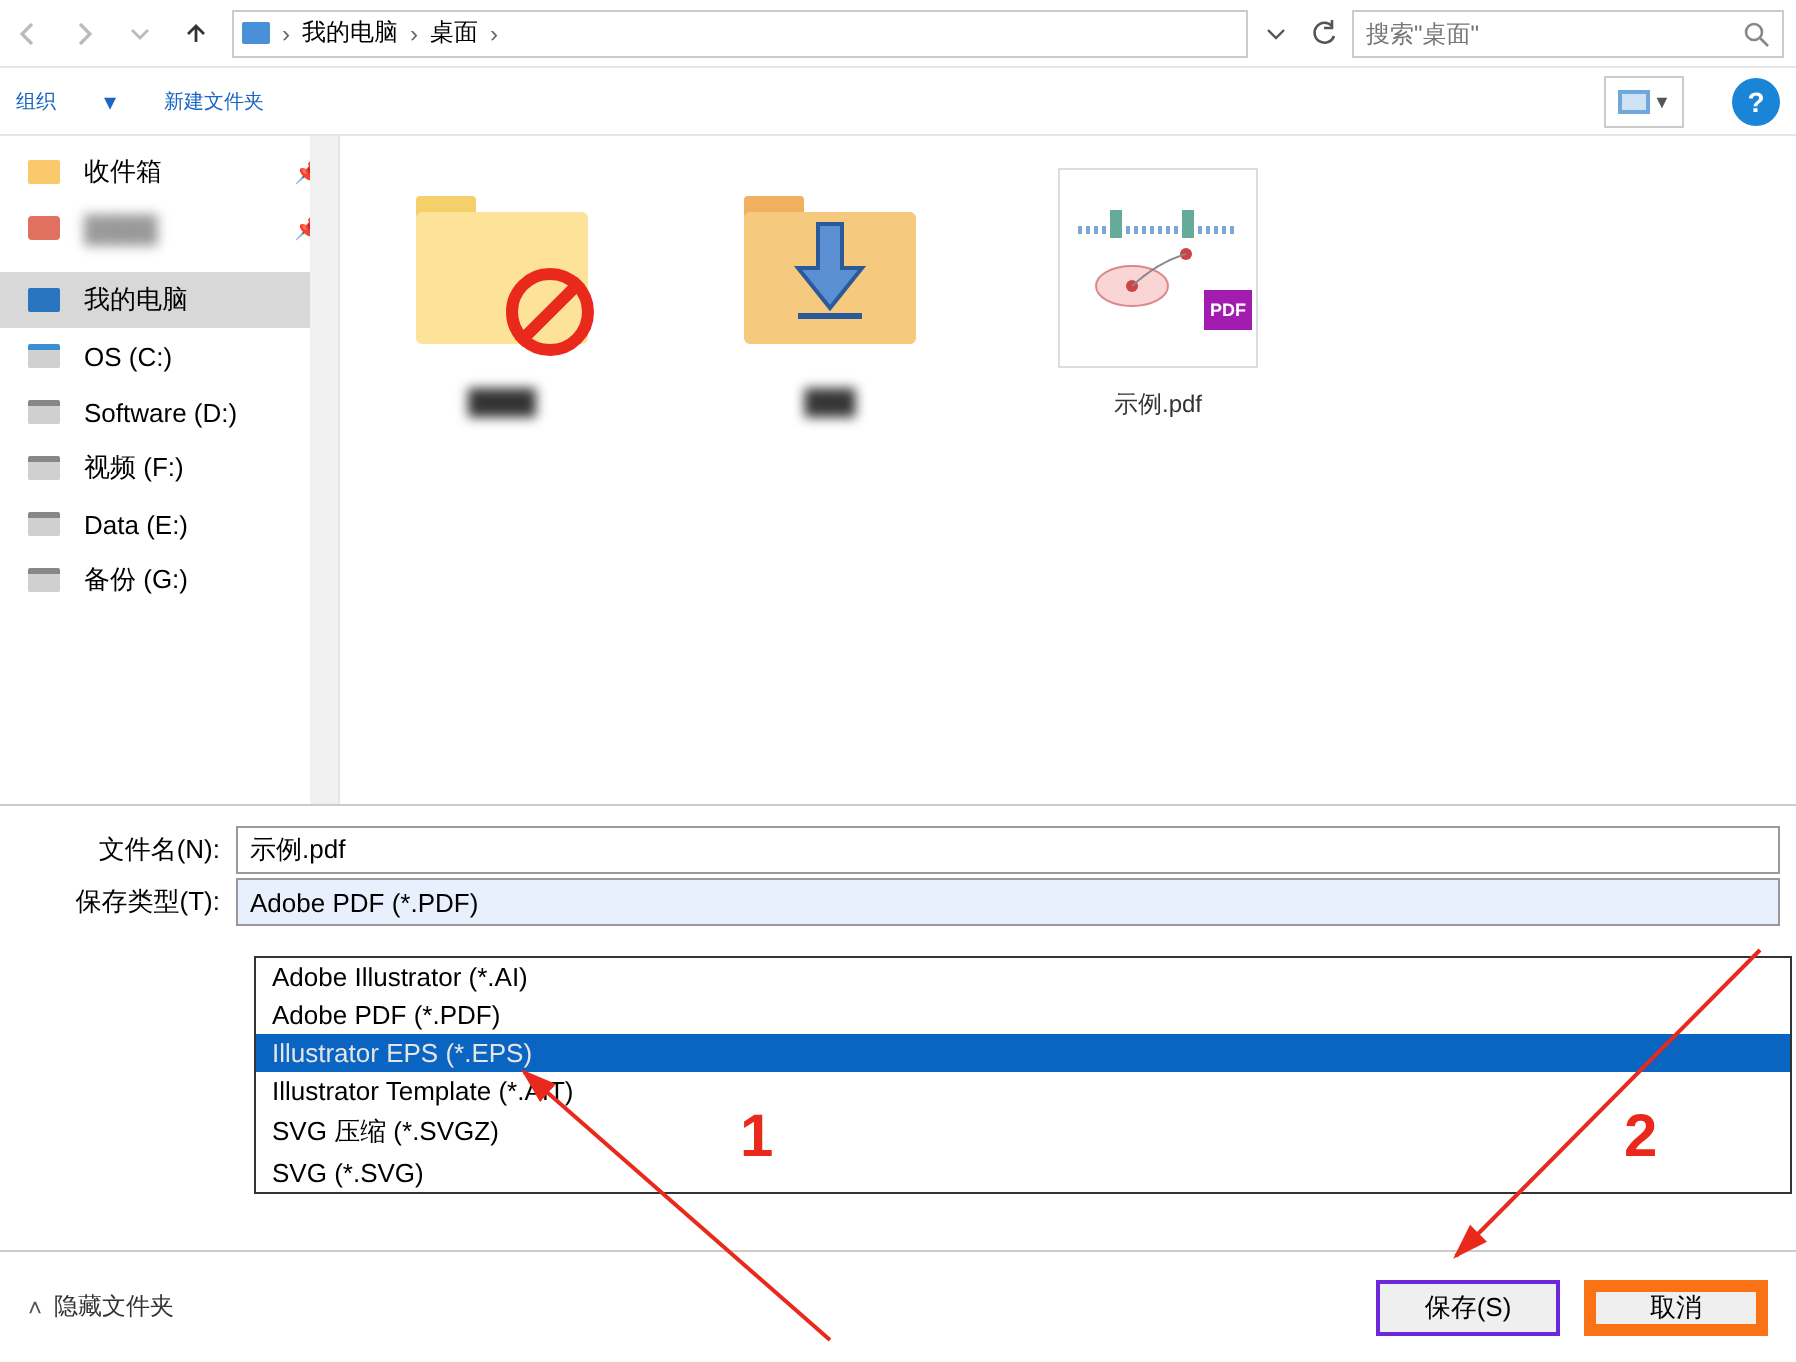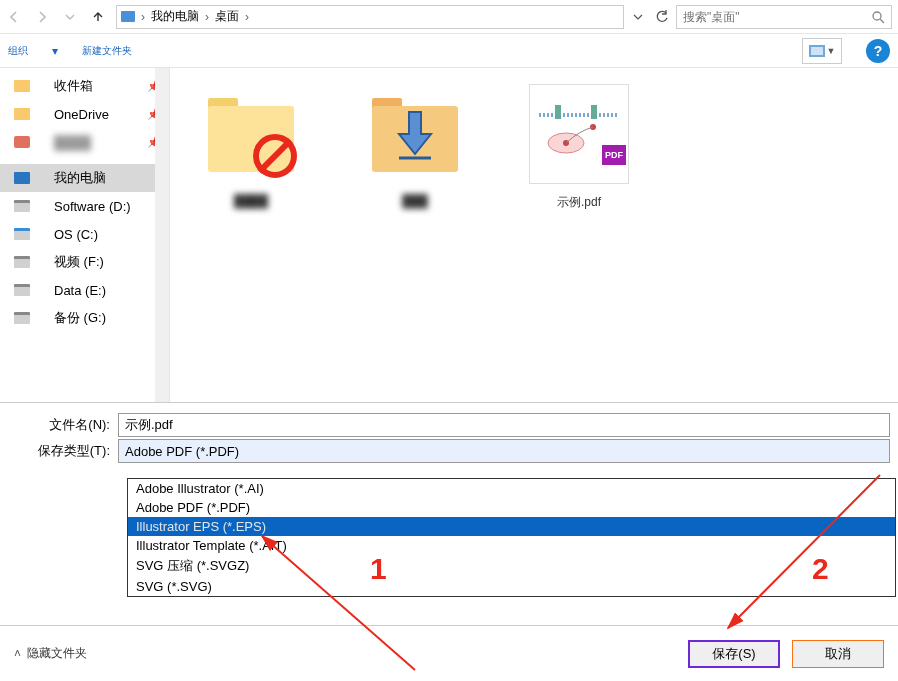--- a/index.html
+++ b/index.html
@@ -16,21 +16,21 @@
 .searchbox input { border: none; outline: none; flex: 1; font-size: 12px; color: #333; background: transparent; }
 
 .toolbar { height: 34px; display: flex; align-items: center; padding: 0 8px; border-bottom: 1px solid #e5e5e5; gap: 24px; }
 .toolbar .lbl { color: #1a66c2; font-size: 10px; }
 .toolbar .spacer { flex: 1; }
 .viewbtn { width: 40px; height: 26px; border: 1px solid #ccc; display: flex; align-items: center; justify-content: center; gap: 2px; }
 .helpbtn { width: 24px; height: 24px; border-radius: 50%; background: #1a84d6; color: #fff; display: flex; align-items: center; justify-content: center; font-weight: bold; font-size: 14px; }
 
 .main { display: flex; height: 334px; }
 .sidebar { width: 170px; border-right: 1px solid #e5e5e5; overflow-y: auto; padding-top: 4px; position: relative; }
-.side-item { height: 28px; display: flex; align-items: center; padding-left: 14px; gap: 24px; font-size: 13px; }
+.side-item { height: 28px; display: flex; align-items: center; padding-left: 14px; gap: 12px; font-size: 13px; }
 .side-item.sel { background: #d8d8d8; }
 .pin { color: #888; margin-left: auto; margin-right: 8px; font-size: 11px; }
 .side-scroll { position: absolute; right: 0; top: 0; width: 14px; height: 100%; background: #f0f0f0; }
 .content { flex: 1; padding: 16px; display: flex; gap: 34px; }
 .thumb { width: 130px; text-align: center; }
 .thumb .ic { width: 100px; height: 100px; margin: 0 auto 10px; position: relative; }
 .thumb .name { font-size: 12px; color: #333; }
 .folder-shape { width: 86px; height: 66px; background: #fde29a; border-radius: 3px; position: absolute; bottom: 12px; left: 7px; }
 .folder-tab { width: 30px; height: 10px; background: #f5cf6a; border-radius: 2px 2px 0 0; position: absolute; top: 14px; left: 7px; }
 .nosign { position: absolute; width: 44px; height: 44px; border: 6px solid #e8291b; border-radius: 50%; bottom: 6px; right: 4px; }
@@ -46,21 +46,21 @@
 .frow .finput { flex: 1; height: 24px; border: 1px solid #999; padding: 0 6px; font-size: 13px; display: flex; align-items: center; background: #fff; }
 .frow .finput.sel { background: #e8f0fe; }
 
 .dropdown { position: absolute; left: 127px; right: 2px; top: 478px; border: 1px solid #333; background: #fff; z-index: 5; }
 .dropdown .opt { padding: 2px 8px; font-size: 13px; }
 .dropdown .opt.hi { background: #0a64c2; color: #e5e5e5; }
 
 .bottombar { position: absolute; left: 0; right: 0; bottom: 0; height: 56px; border-top: 1px solid #ccc; display: flex; align-items: center; padding: 0 14px; }
 .hide-link { font-size: 12px; color: #333; }
 .bottombar .sp { flex: 1; }
-.btn { width: 92px; height: 28px; border: 1px solid #f97316; background: #efefef; font-size: 13px; margin-left: 12px; display: flex; align-items: center; justify-content: center; }
+.btn { width: 92px; height: 28px; border: 6px solid #f97316; background: #efefef; font-size: 13px; margin-left: 12px; display: flex; align-items: center; justify-content: center; }
 .btn.primary { border: 2px solid #6d28d9; }
 
 .annot { position: absolute; pointer-events: none; z-index: 10; }
 .annot-num { color: #e8291b; font-size: 30px; font-weight: bold; }
 svg.arrow { position: absolute; overflow: visible; }
 .ico-folder-y { width: 16px; height: 12px; background: #f9c96b; display: inline-block; border-radius: 1px; }
 .ico-drive { width: 16px; height: 12px; background: #d0d0d0; display: inline-block; border-radius: 1px; border-top: 3px solid #888; }
 .ico-pc { width: 16px; height: 12px; background: #2a75c0; display: inline-block; border-radius: 1px; }
 .ico-pc-sm { width: 14px; height: 11px; background: #4a90d9; display: inline-block; border-radius: 1px; }
 </style>
@@ -133,41 +133,36 @@
 </div>
 
 <div class="main">
   <div class="sidebar">
     <div class="side-item">
       <span class="ico-folder-y"></span>
       <span>收件箱</span>
       <span class="pin">📌</span>
     </div>
     <div class="side-item">
-      <span class="ico-folder-y"></span>
-      <span>OneDrive</span>
-      <span class="pin">📌</span>
-    </div>
-    <div class="side-item">
       <span style="width:16px;height:12px;background:#e07060;border-radius:2px"></span>
       <span class="blur">████</span>
       <span class="pin">📌</span>
     </div>
     <div style="height:8px"></div>
     <div class="side-item sel">
       <span class="ico-pc"></span>
       <span>我的电脑</span>
     </div>
     <div class="side-item">
-      <span class="ico-drive"></span>
-      <span>Software (D:)</span>
-    </div>
-    <div class="side-item">
       <span class="ico-drive" style="border-top-color:#3a8fd4"></span>
       <span>OS (C:)</span>
+    </div>
+    <div class="side-item">
+      <span class="ico-drive"></span>
+      <span>Software (D:)</span>
     </div>
     <div class="side-item">
       <span class="ico-drive"></span>
       <span>视频 (F:)</span>
     </div>
     <div class="side-item">
       <span class="ico-drive"></span>
       <span>Data (E:)</span>
     </div>
     <div class="side-item">

